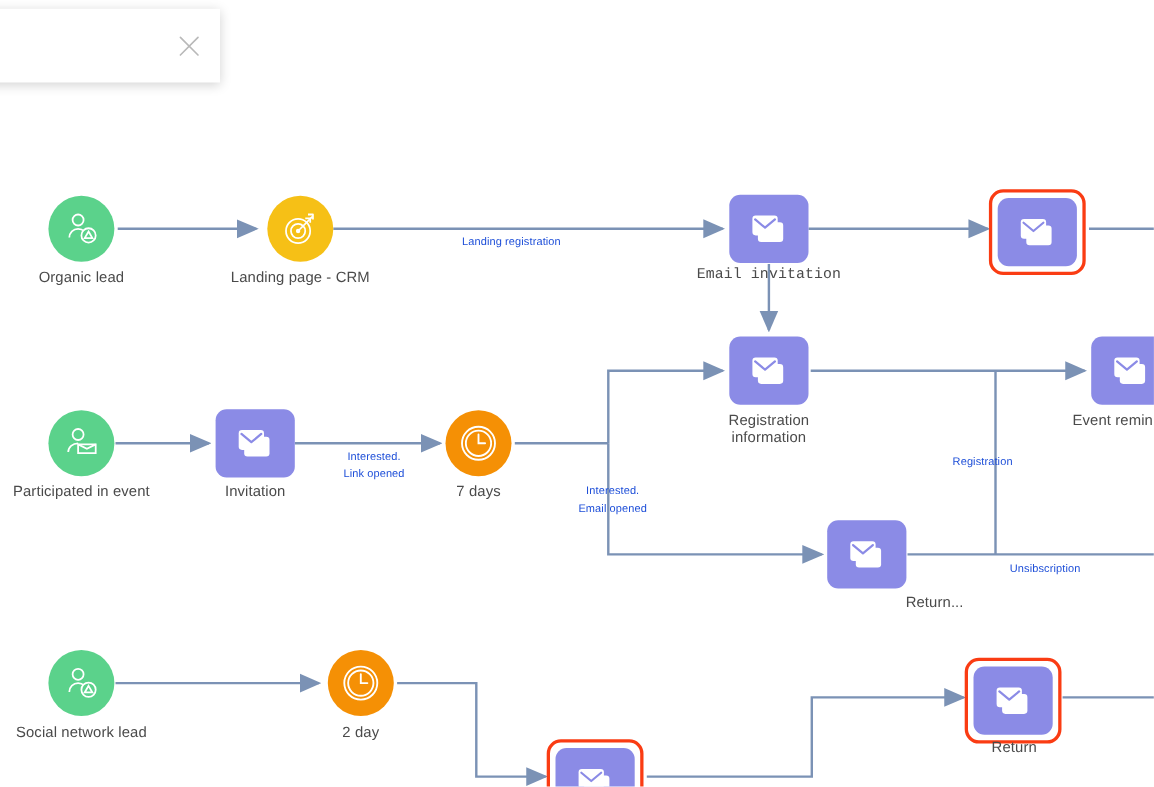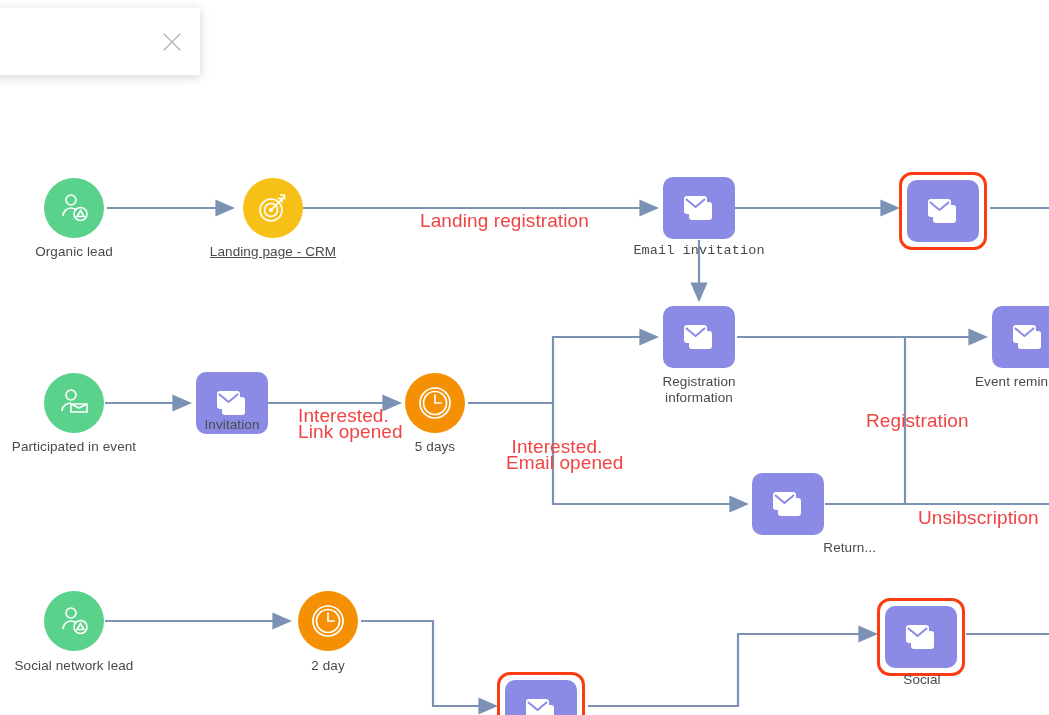--- a/index.html
+++ b/index.html
@@ -36,22 +36,22 @@
     position:absolute;
     text-align:center;
     font-size:13.5px;
     color:#4a4a4a;
     line-height:16px;
     white-space:pre;
     letter-spacing:.1px;
   }
   .edge-label{
     position:absolute;
-    font-size:19px;
-    color:#ef4444;
+    font-size:10px;
+    color:#1d4ed8;
     line-height:16px;
     white-space:pre;
     letter-spacing:.1px;
   }
 
   
   #toast{
     position:absolute;left:-140px;top:8px;
     width:340px;height:67px;
     background:#ffffff;
@@ -130,21 +130,21 @@
       <svg width="34" height="34" viewBox="0 0 34 34" fill="none" stroke="#ffffff" stroke-width="1.6">
         <circle cx="15" cy="19" r="11"></circle>
         <circle cx="15" cy="19" r="6.5"></circle>
         <circle cx="15" cy="19" r="2" fill="#ffffff" stroke="none"></circle>
         <path d="M15 19 L28 6"></path>
         <path d="M24 4 L28.5 4 L28.5 8.5" stroke-linejoin="round"></path>
         <path d="M21.5 7.5 L26 7.5 L26 11.5"></path>
       </svg>
     </div>
   </div>
-  <div class="caption" style="left:183px;top:244px;width:180px;text-decoration:underline;">Landing page - CRM</div>
+  <div class="caption" style="left:183px;top:244px;width:180px;">Landing page - CRM</div>
 
   <div class="node" style="left:663px;top:177px;">
     <div class="square">
       <svg width="38" height="32" viewBox="0 0 38 32">
         <rect x="9" y="10" width="23" height="18" rx="3" fill="#ffffff"></rect>
         <rect x="4" y="4" width="23" height="18" rx="3" fill="#ffffff"></rect>
         <path d="M6.5 7.5 L15.5 15 L24.5 7.5" fill="none" stroke="#8B8BE6" stroke-width="2" stroke-linecap="round" stroke-linejoin="round"></path>
       </svg>
     </div>
   </div>
@@ -174,32 +174,32 @@
 
   <div class="node" style="left:196px;top:372px;">
     <div class="square">
       <svg width="38" height="32" viewBox="0 0 38 32">
         <rect x="9" y="10" width="23" height="18" rx="3" fill="#ffffff"></rect>
         <rect x="4" y="4" width="23" height="18" rx="3" fill="#ffffff"></rect>
         <path d="M6.5 7.5 L15.5 15 L24.5 7.5" fill="none" stroke="#8B8BE6" stroke-width="2" stroke-linecap="round" stroke-linejoin="round"></path>
       </svg>
     </div>
   </div>
-  <div class="caption" style="left:142px;top:417px;width:180px;">Invitation</div>
+  <div class="caption" style="left:142px;top:439px;width:180px;">Invitation</div>
 
   <div class="node" style="left:405px;top:373px;">
     <div class="circle orange">
       <svg width="36" height="36" viewBox="0 0 36 36" fill="none" stroke="#ffffff" stroke-width="1.7">
         <circle cx="18" cy="18" r="15"></circle>
         <circle cx="18" cy="18" r="11.5"></circle>
         <path d="M18 10 L18 18 L24 18" stroke-linecap="round"></path>
       </svg>
     </div>
   </div>
-  <div class="caption" style="left:375px;top:439px;width:120px;">5 days</div>
+  <div class="caption" style="left:375px;top:439px;width:120px;">7 days</div>
 
   <div class="node" style="left:663px;top:306px;">
     <div class="square">
       <svg width="38" height="32" viewBox="0 0 38 32">
         <rect x="9" y="10" width="23" height="18" rx="3" fill="#ffffff"></rect>
         <rect x="4" y="4" width="23" height="18" rx="3" fill="#ffffff"></rect>
         <path d="M6.5 7.5 L15.5 15 L24.5 7.5" fill="none" stroke="#8B8BE6" stroke-width="2" stroke-linecap="round" stroke-linejoin="round"></path>
       </svg>
     </div>
   </div>
@@ -263,21 +263,21 @@
 
   <div class="sel" style="left:877px;top:598px;">
     <div class="square">
       <svg width="38" height="32" viewBox="0 0 38 32">
         <rect x="9" y="10" width="23" height="18" rx="3" fill="#ffffff"></rect>
         <rect x="4" y="4" width="23" height="18" rx="3" fill="#ffffff"></rect>
         <path d="M6.5 7.5 L15.5 15 L24.5 7.5" fill="none" stroke="#8B8BE6" stroke-width="2" stroke-linecap="round" stroke-linejoin="round"></path>
       </svg>
     </div>
   </div>
-  <div class="caption" style="left:832px;top:672px;width:180px;">Social</div>
+  <div class="caption" style="left:832px;top:672px;width:180px;">Return</div>
 
   <div class="edge-label" style="left:420px;top:213px;">Landing registration</div>
   <div class="edge-label" style="left:298px;top:408px;text-align:center;width:84px;">Interested.
 Link opened</div>
   <div class="edge-label" style="left:506px;top:439px;text-align:center;width:102px;">Interested.
 Email opened</div>
   <div class="edge-label" style="left:866px;top:413px;">Registration</div>
   <div class="edge-label" style="left:918px;top:510px;">Unsibscription</div>
 
   <div id="toast">

